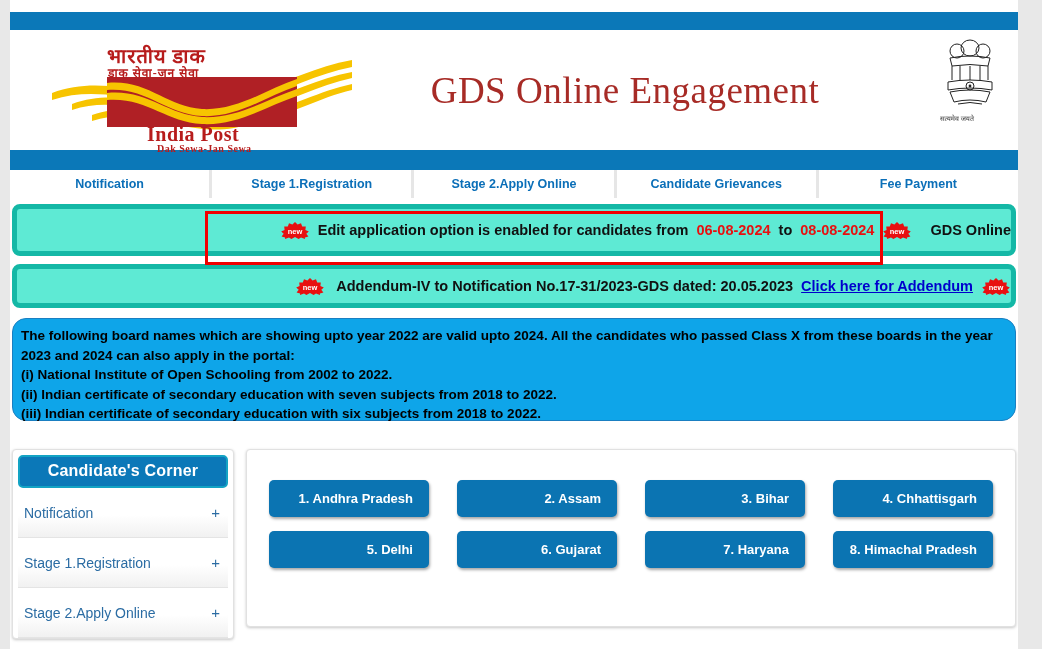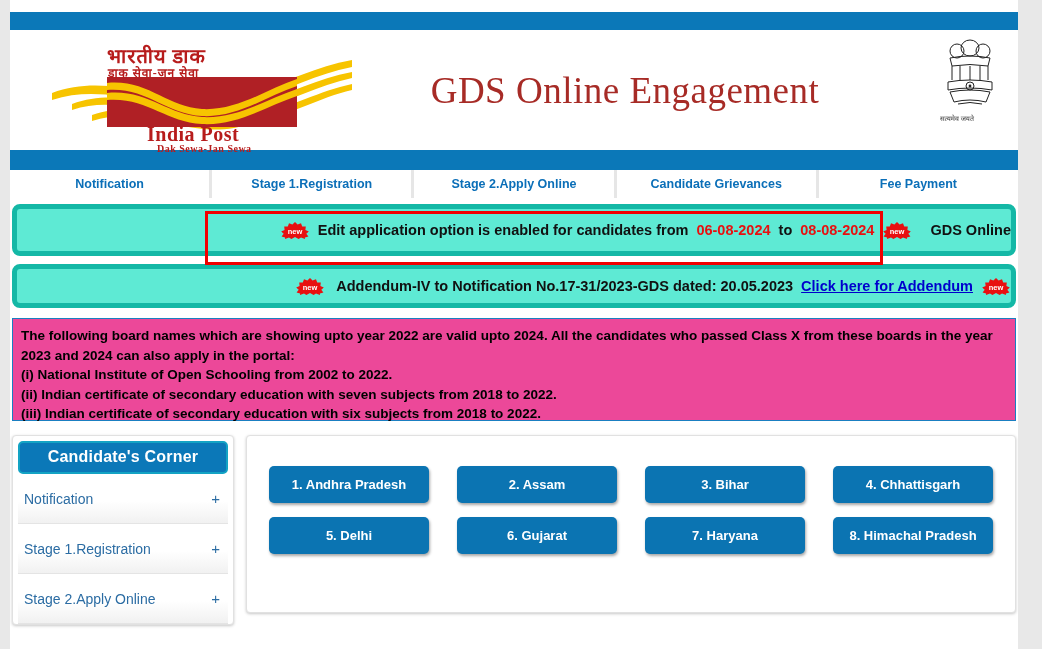--- a/index.html
+++ b/index.html
@@ -178,37 +178,37 @@
     position: relative;
     width: 30px; height: 17px;
     flex: 0 0 auto;
     vertical-align: middle;
   }
   .newbadge svg { display:block; }
   
   .infobox {
     margin: 10px 2px 0 2px;
     border: 1px solid #1a7fc1;
-    border-radius: 0;
-    background: #ec4899;
+    border-radius: 14px;
+    background: #0ea5e9;
     padding: 7px 8px 8px 8px;
     height: 103px;
     box-sizing: border-box;
   }
   .infobox p {
     margin: 0;
     font-size: 13.5px;
     font-weight: bold;
     color: #000;
     line-height: 19.5px;
   }
   
   .bottom {
     display: flex;
-    margin-top: 14px;
+    margin-top: 28px;
     padding: 0 2px;
     gap: 12px;
   }
   .sidebar {
     width: 222px;
     flex: 0 0 auto;
     background: #ffffff;
     border: 1px solid #e1e1e1;
     border-radius: 4px;
     box-shadow: 0 1px 3px rgba(0,0,0,.22);
@@ -254,23 +254,23 @@
   .stategrid {
     display: grid;
     grid-template-columns: repeat(4, 1fr);
     gap: 14px 28px;
   }
   .statebtn {
     background: #0b74b2;
     color: #ffffff;
     font-size: 13px;
     font-weight: bold;
-    text-align: center;
+    text-align: right;
     border-radius: 5px;
-    padding: 11px 4px;
+    padding: 11px 16px;
     cursor: pointer;
     box-shadow: 1px 2px 3px rgba(0,0,0,.35);
     white-space: nowrap;
     overflow: hidden;
   }
 </style>
 </head>
 <body>
 
 <div class="page">

